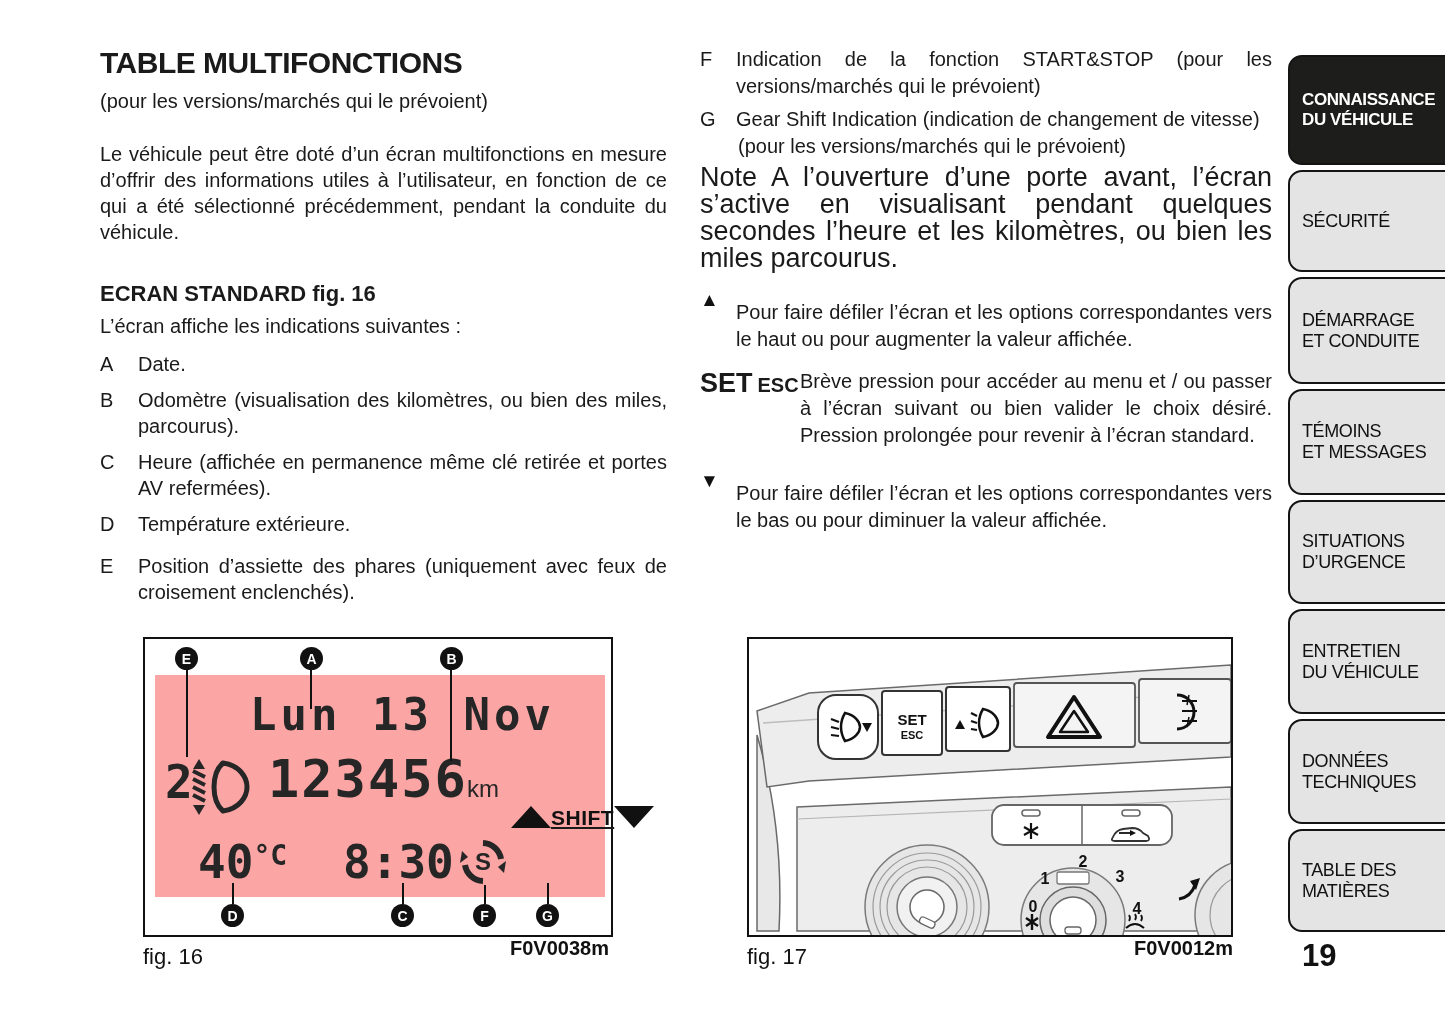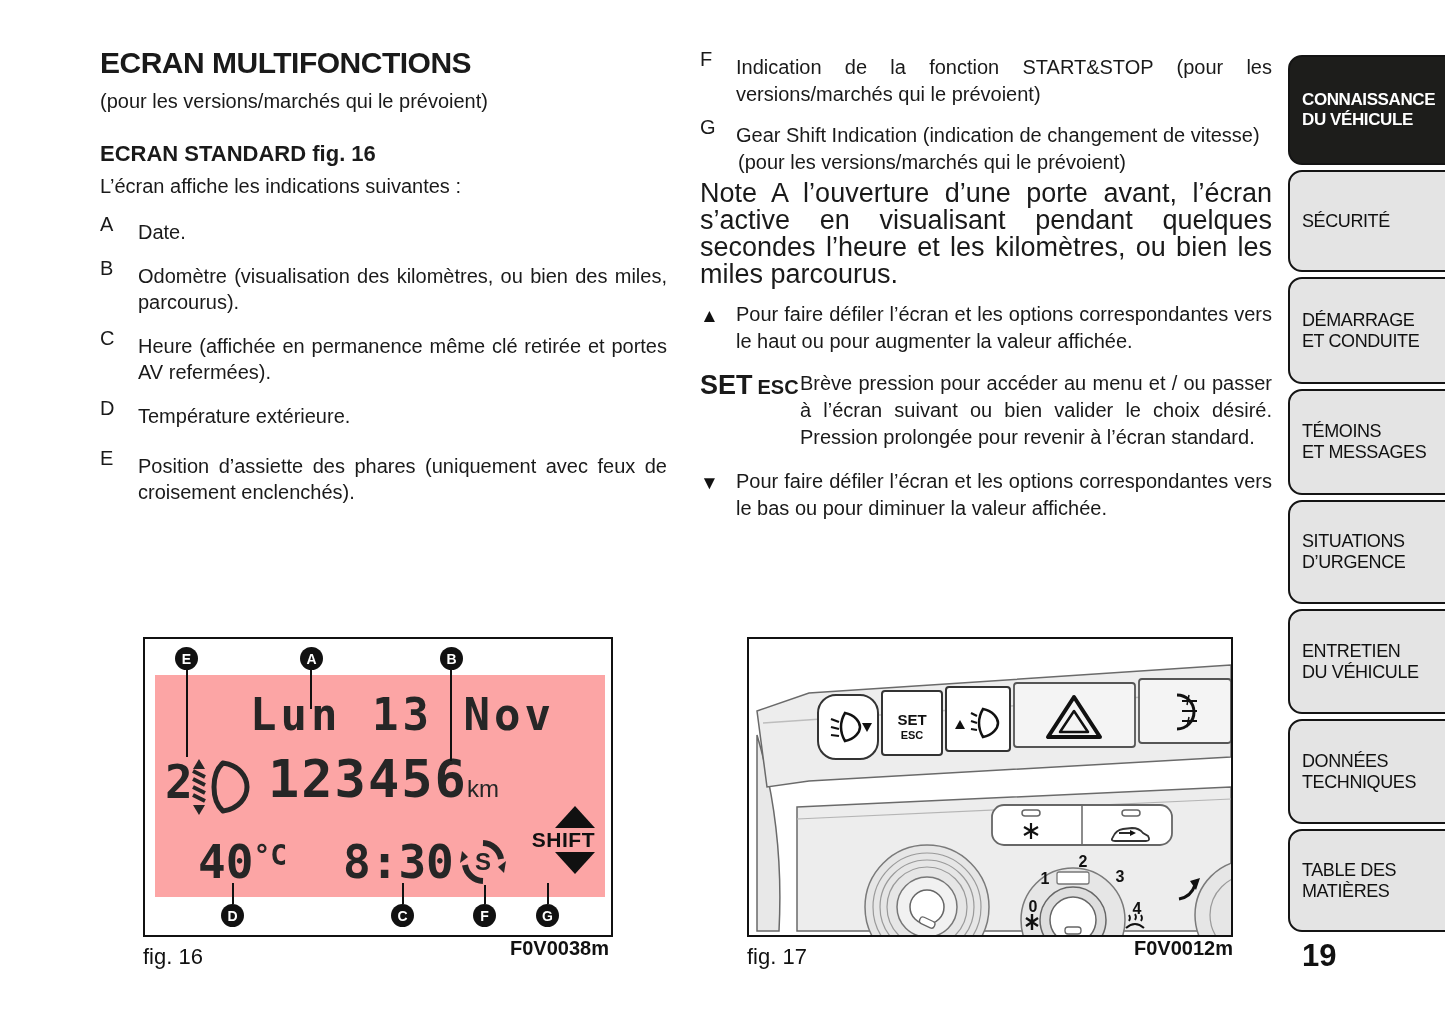--- a/index.html
+++ b/index.html
@@ -9,30 +9,30 @@
   
   .col-left{position:absolute;left:100px;top:46px;width:567px;}
   .col-right{position:absolute;left:700px;top:46px;width:572px;}
   h1.title{font-size:30px;font-weight:bold;margin:0 0 10px 0;letter-spacing:-0.5px;}
   .subtitle{font-size:20px;margin:0 0 28px 0;}
   .intro{font-size:20px;line-height:26px;text-align:justify;margin:0 0 36px 0;}
   h2.section{font-size:22px;font-weight:bold;margin:0 0 6px 0;}
   .list-intro{font-size:20px;line-height:26px;margin:0 0 12px 0;}
   .kv{display:flex;font-size:20px;line-height:26px;margin-bottom:10px;}
   .kv .k{flex:none;width:38px;}
-  .kv .v{flex:1;text-align:justify;margin-top:8px;}
+  .kv .v{flex:1;text-align:justify;}
   .kv.gap{margin-top:16px;}
   .g-extra{margin:0 0 4px 38px;font-size:20px;line-height:27px;}
   .note{font-size:27px;line-height:27px;text-align:justify;margin:4px 0 0 0;}
   .col-right .kv{line-height:27px;margin-bottom:6px;font-size:20px;}
   .col-right .kv .k{width:36px;}
   h2.section.boutons{margin-top:26px;margin-bottom:4px;}
   .ctrl{display:flex;font-size:20px;line-height:27px;margin-top:13px;}
   .ctrl .bullet{flex:none;width:36px;font-size:19px;padding-top:1px;color:#111;}
-  .ctrl .txt{flex:1;text-align:justify;}
+  .ctrl .txt{flex:1;text-align:justify;margin-top:14px;}
   .setesc{position:relative;margin-top:15px;padding-left:100px;}
   .setesc .lbl{position:absolute;left:0;top:0;font-weight:bold;white-space:nowrap;}
   .setesc .lbl .set{font-size:27px;}
   .setesc .lbl .esc{font-size:20px;margin-left:5px;}
   .setesc .txt{font-size:20px;line-height:27px;text-align:justify;}
 
   
   .figure{position:absolute;border:2px solid #111;background:#fff;box-sizing:content-box;}
   #fig16{left:143px;top:637px;width:466px;height:296px;}
   #fig17{left:747px;top:637px;width:482px;height:296px;}
@@ -44,43 +44,44 @@
   .lcd .seg{position:absolute;font-family:"DejaVu Sans Mono",monospace;font-weight:bold;color:#262626;}
   .lcd-date{left:95px;top:14px;font-size:44px;letter-spacing:4px;}
   .lcd-pos{left:10px;top:80px;font-size:46px;}
   .lcd-odo{left:113px;top:74px;font-size:52px;letter-spacing:2px;}
   .lcd-km{position:absolute;left:312px;top:100px;font-size:24px;color:#262626;}
   .lcd-temp{left:43px;top:160px;font-size:46px;}
   .lcd-temp .deg{font-size:28px;position:relative;top:-13px;letter-spacing:0;}
   .lcd-time{left:188px;top:160px;font-size:46px;}
   .lvl-icon{position:absolute;left:30px;top:80px;}
   .s-icon{position:absolute;left:303px;top:162px;}
-  .shift{position:absolute;left:356px;top:131px;width:84px;display:flex;flex-direction:column;align-items:flex-end;}
+  .shift{position:absolute;left:356px;top:131px;width:84px;display:flex;flex-direction:row;align-items:flex-start;text-decoration:underline;}
   .shift .word{font-size:21px;font-weight:900;color:#111;letter-spacing:0.5px;line-height:24px;}
   .tri-up{width:0;height:0;border-left:20px solid transparent;border-right:20px solid transparent;border-bottom:22px solid #111;}
   .tri-down{width:0;height:0;border-left:20px solid transparent;border-right:20px solid transparent;border-top:22px solid #111;}
 
   
   .co{position:absolute;width:23px;height:23px;border-radius:50%;background:#111;color:#fff;font-size:14px;font-weight:bold;display:flex;align-items:center;justify-content:center;z-index:3;}
   .co-line{position:absolute;width:2px;background:#111;z-index:2;}
 
   
   .sidebar{position:absolute;left:1288px;top:0;width:157px;height:1026px;overflow:hidden;}
   .tab{position:absolute;left:0;width:176px;box-sizing:border-box;border:2px solid #141414;border-radius:14px;background:#e4e4e4;display:flex;align-items:center;padding-left:12px;font-size:18px;line-height:21px;letter-spacing:-0.4px;color:#111;white-space:pre-line;}
   .tab.active{background:#1d1d1b;color:#fff;font-weight:bold;font-size:17px;line-height:20px;}
   .pagenum{position:absolute;left:1302px;top:938px;font-size:31px;font-weight:bold;color:#111;}
 </style>
 </head>
 <body>
 
 <div class="page">
 
   <section class="col-left">
-    <h1 class="title">ECRAN MULTIFONCTIONS</h1>
+    <h1 class="title">TABLE MULTIFONCTIONS</h1>
     <p class="subtitle">(pour les versions/marchés qui le prévoient)</p>
+    <p class="intro">Le véhicule peut être doté d’un écran multifonctions en mesure d’offrir des informations utiles à l’utilisateur, en fonction de ce qui a été sélectionné précédemment, pendant la conduite du véhicule.</p>
     <h2 class="section">ECRAN STANDARD fig. 16</h2>
     <p class="list-intro">L’écran affiche les indications suivantes :</p>
 
     <div class="kv">
       <span class="k">A</span>
       <span class="v">Date.</span>
     </div>
     <div class="kv">
       <span class="k">B</span>
       <span class="v">Odomètre (visualisation des kilomètres, ou bien des miles, parcourus).</span>

